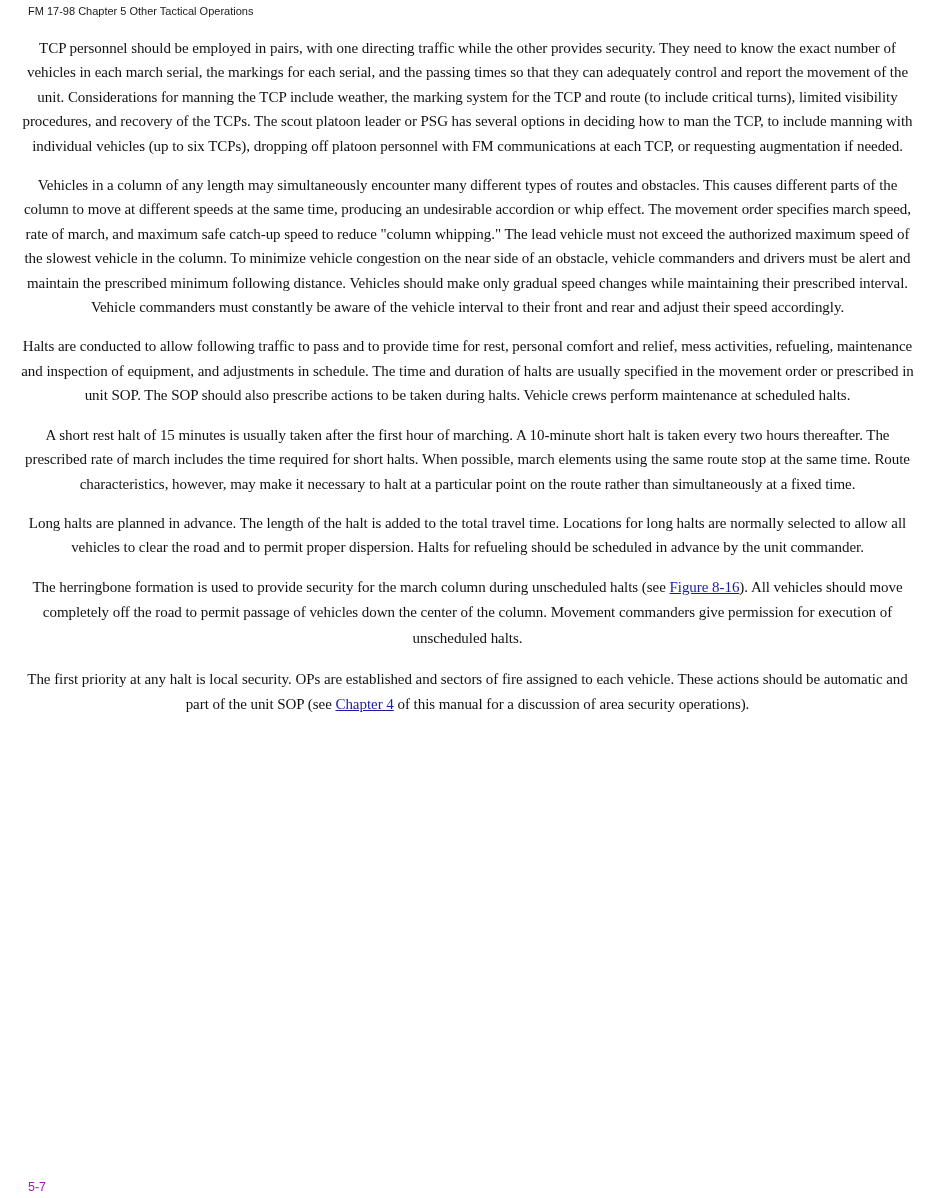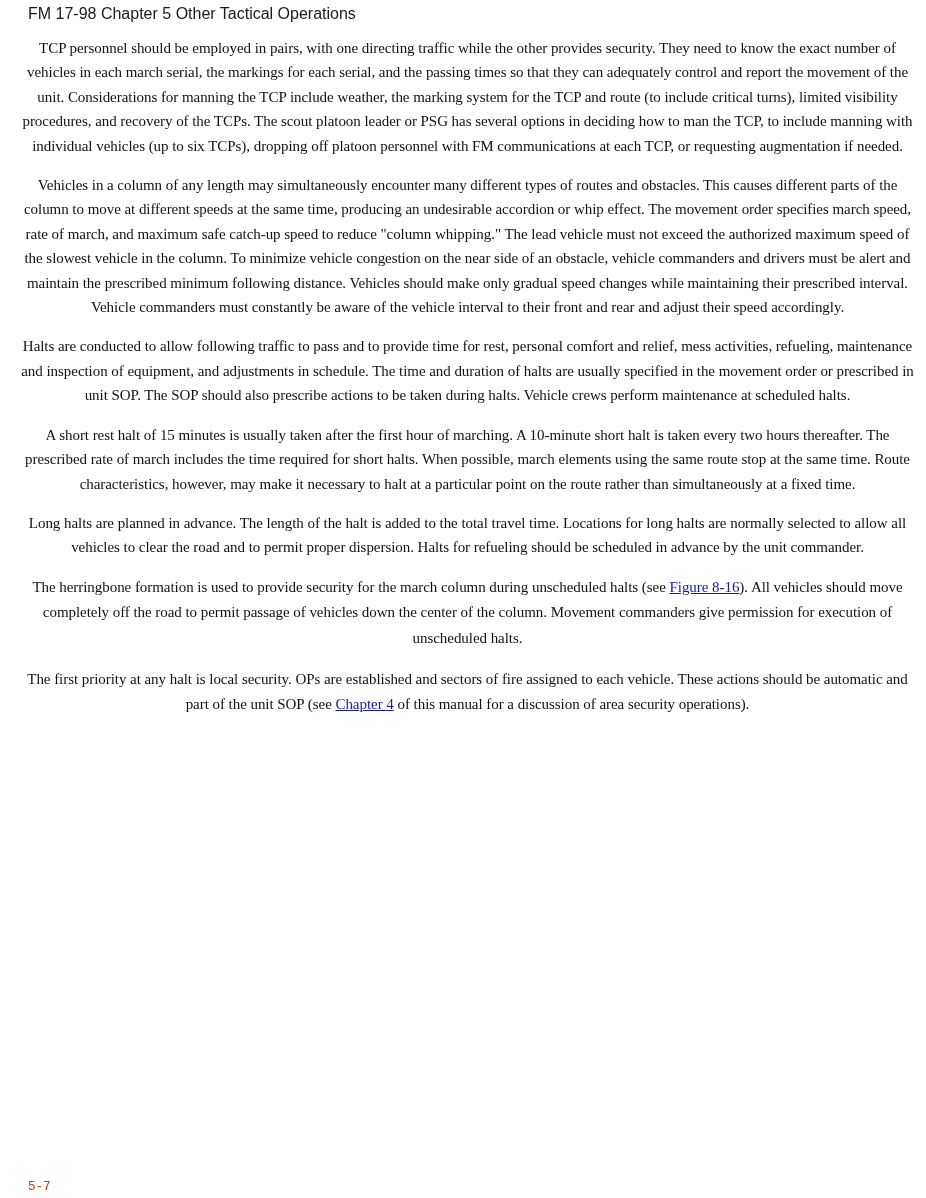--- a/index.html
+++ b/index.html
@@ -4,41 +4,41 @@
 <style>
   html, body { margin: 0; padding: 0; background: #ffffff; }
   body {
     width: 926px; height: 1198px; position: relative; overflow: hidden;
     color: #111111;
     font-family: "Liberation Serif", "DejaVu Serif", serif;
   }
   .running-header {
     position: absolute; left: 28px; top: 5px;
     font-family: "Liberation Sans", "DejaVu Sans", sans-serif;
-    font-size: 16px; color: #1a1a1a; letter-spacing: 0;
+    font-size: 11px; color: #1a1a1a; letter-spacing: 0;
   }
   .content {
     position: absolute; left: 15px; top: 36px; width: 905px;
   }
   p.body-text {
     margin: 0 0 15px 0;
     font-size: 15px; line-height: 24.4px;
     letter-spacing: -0.05px;
     text-align: center;
   }
   p.body-text.loose { line-height: 25.6px; }
   h3.section-heading {
     margin: 0 0 15px 0;
     font-size: 19.5px; line-height: 24px; font-weight: bold;
   }
   a.doc-link { color: #1a1aa6; text-decoration: underline; }
   .page-number {
     position: absolute; left: 28px; top: 1180px;
-    font-family: Liberation Mono, monospace;
-    font-size: 12.5px; color: #c2410c;
+    font-family: Liberation Sans, sans-serif;
+    font-size: 12.5px; color: #a21caf;
   }
 </style>
 </head>
 <body>
 
 <div class="running-header">FM 17-98 Chapter 5 Other Tactical Operations</div>
 
 <div class="content">
 
   <p class="body-text">TCP personnel should be employed in pairs, with one directing traffic while the other provides security. They need to know the exact number of vehicles in each march serial, the markings for each serial, and the passing times so that they can adequately control and report the movement of the unit. Considerations for manning the TCP include weather, the marking system for the TCP and route (to include critical turns), limited visibility procedures, and recovery of the TCPs. The scout platoon leader or PSG has several options in deciding how to man the TCP, to include manning with individual vehicles (up to six TCPs), dropping off platoon personnel with FM communications at each TCP, or requesting augmentation if needed.</p>

